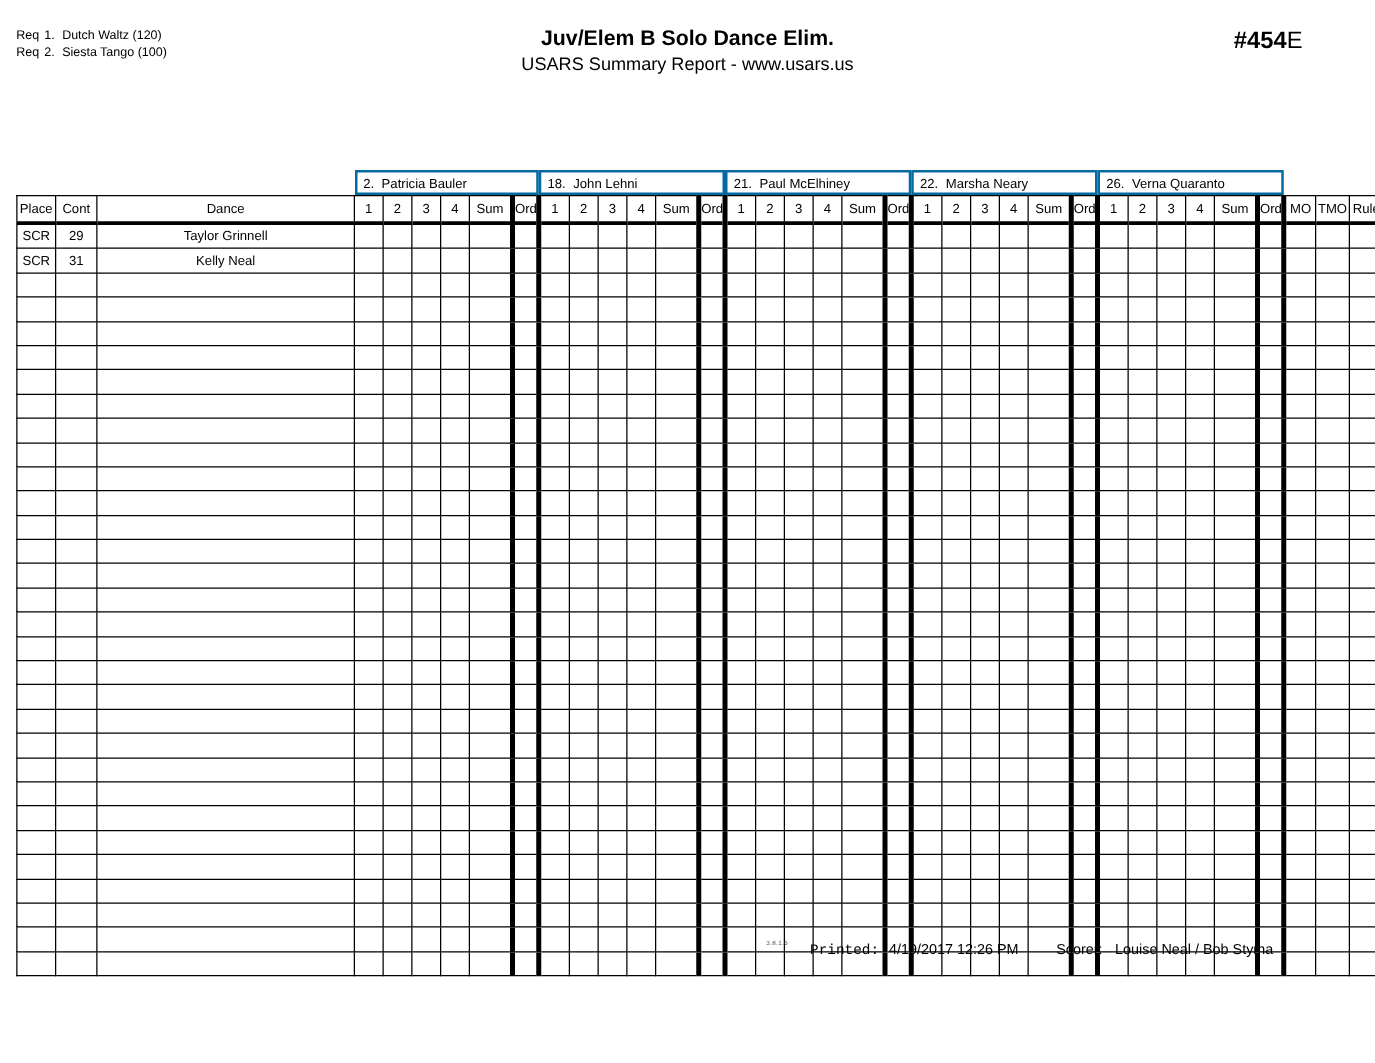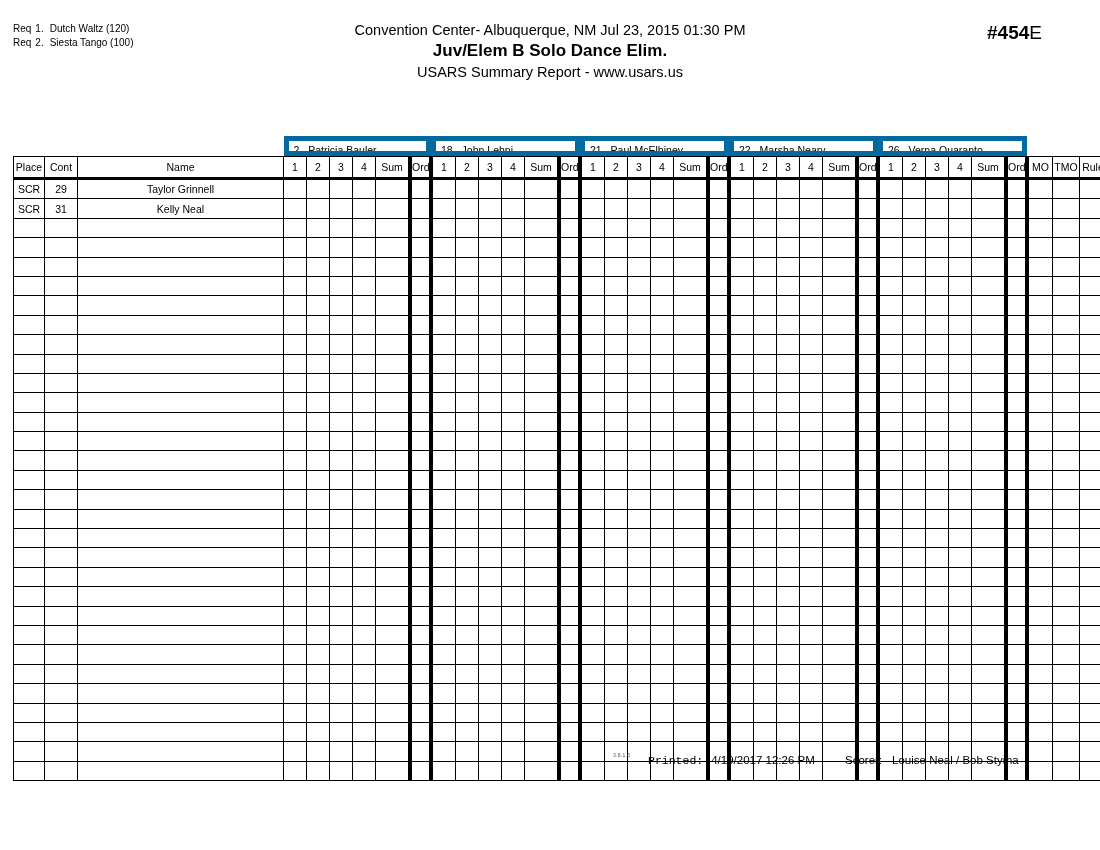--- a/index.html
+++ b/index.html
@@ -86,21 +86,21 @@
     height: 20px;
     margin-left: 267px;
     width: 681px;
     box-sizing: border-box;
   }
   .jband {
     position: absolute;
     top: 0;
     height: 20px;
     box-sizing: border-box;
-    border: 5px solid #0369a1;
+    border: 2px solid #0369a1;
     font-size: 10.5px;
     line-height: 18px;
     white-space: nowrap;
     overflow: hidden;
   }
   .jband .jb-num {
     display: inline-block;
     padding-left: 5px;
   }
   .jband .jb-name {
@@ -196,21 +196,20 @@
 <div id="reqs">
   <span class="req-line">
     <span class="req-lbl">Req</span><span class="req-num">1.</span><span class="req-txt">Dutch Waltz (120)</span>
   </span>
   <span class="req-line">
     <span class="req-lbl">Req</span><span class="req-num">2.</span><span class="req-txt">Siesta Tango (100)</span>
   </span>
 </div>
 
 <div id="titleblock">
-  <div class="t-venue">Convention Center- Albuquerque, NM  Jul 23, 2015  01:30 PM</div>
   <div class="t-event">Juv/Elem B Solo Dance Elim.</div>
   <div class="t-report">USARS Summary Report - www.usars.us</div>
 </div>
 
 <div id="eventno"><span class="en-num">#454</span><span class="en-suf">E</span></div>
 
 <div id="sheet">
 
   <div id="judgeband">
       <div class="jband" style="left: 3.5px; width: 147.5px;"><span class="jb-num">2.</span><span class="jb-name">Patricia Bauler</span></div>
@@ -218,21 +217,21 @@
       <div class="jband" style="left: 300px; width: 149px;"><span class="jb-num">21.</span><span class="jb-name">Paul McElhiney</span></div>
       <div class="jband" style="left: 449px; width: 149px;"><span class="jb-num">22.</span><span class="jb-name">Marsha Neary</span></div>
       <div class="jband" style="left: 598px; width: 149px;"><span class="jb-num">26.</span><span class="jb-name">Verna Quaranto</span></div>
     </div>
 
   <table id="grid">
     <thead>
       <tr id="headrow">
           <th class="h-place" style="width: 30px;">Place</th>
           <th class="h-cont" style="width: 32px;">Cont</th>
-          <th class="h-name" style="width: 205px;">Name</th>
+          <th class="h-name" style="width: 205px;">Dance</th>
           <th style="width: 22px;">1</th>
           <th style="width: 22px;">2</th>
           <th style="width: 22px;">3</th>
           <th style="width: 22px;">4</th>
           <th style="width: 32px;">Sum</th>
           <th class="ordcol" style="width: 17px;">Ord</th>
           <th style="width: 22px;">1</th>
           <th style="width: 22px;">2</th>
           <th style="width: 22px;">3</th>
           <th style="width: 22px;">4</th>

